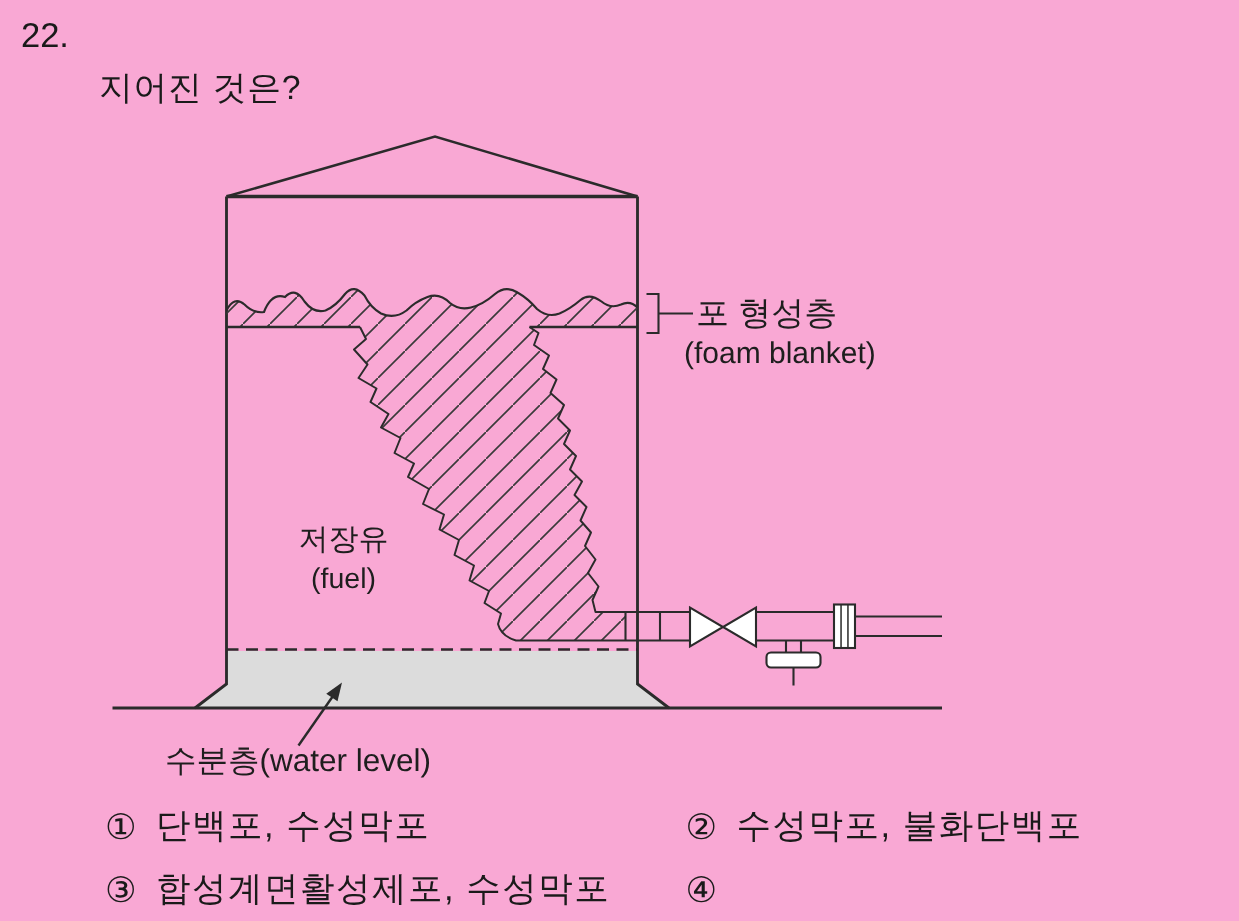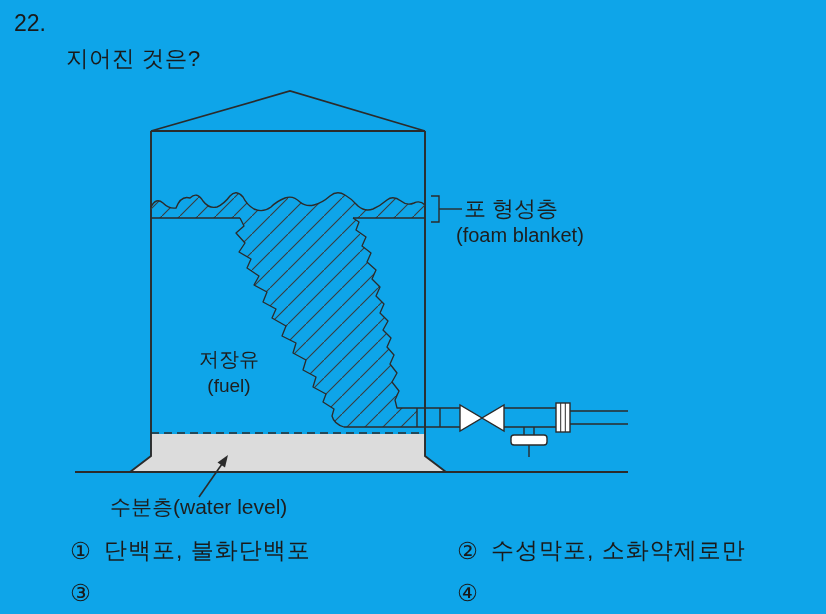--- a/index.html
+++ b/index.html
@@ -1,17 +1,17 @@
 <!DOCTYPE html>
 <html><head>
 <meta charset="utf-8">
 <style>
   html,body{margin:0;padding:0;background:#ffffff;}
   .page{
-    position:relative;width:826px;height:614px;background:#0ea5e9;overflow:hidden;
+    position:relative;width:826px;height:614px;background:#f9a8d4;overflow:hidden;
     font-family:"Liberation Sans","DejaVu Sans",sans-serif;color:#1a1a1a;
   }
   .abs{position:absolute;}
   .qnum{left:14px;top:10px;font-size:23px;line-height:1.15;}
   .qline1{left:66px;top:10px;width:748px;font-size:22.5px;line-height:1.15;
           text-align:justify;text-align-last:justify;letter-spacing:0.5px;}
   .qline2{left:66px;top:46px;font-size:22.5px;line-height:1.15;letter-spacing:0.5px;text-align:right;}
   .option{display:flex;align-items:center;gap:13px;font-size:23px;line-height:1.2;letter-spacing:1px;}
   .opt-marker{font-size:23.5px;letter-spacing:0;}
   svg text{font-family:"Liberation Sans","DejaVu Sans",sans-serif;fill:#1e1e1e;}
@@ -98,26 +98,27 @@
 
     <text x="464" y="216" font-size="22">포 형성층</text>
     <text x="456" y="242" font-size="20">(foam blanket)</text>
     <text x="229" y="366" font-size="20" text-anchor="middle">저장유</text>
     <text x="229" y="392" font-size="19" text-anchor="middle">(fuel)</text>
     <text x="110" y="514" font-size="21">수분층(water level)</text>
   </svg>
 
   <div class="abs option" style="left:70px;top:537px;">
     <span class="opt-marker">①</span>
-    <span>단백포, 불화단백포</span>
+    <span>단백포, 수성막포</span>
   </div>
   <div class="abs option" style="left:457px;top:537px;">
     <span class="opt-marker">②</span>
-    <span>수성막포, 소화약제로만</span>
+    <span>수성막포, 불화단백포</span>
   </div>
   <div class="abs option" style="left:70px;top:579px;">
     <span class="opt-marker">③</span>
+    <span>합성계면활성제포, 수성막포</span>
   </div>
   <div class="abs option" style="left:457px;top:579px;">
     <span class="opt-marker">④</span>
   </div>
 
 </div>
 
 </body></html>

